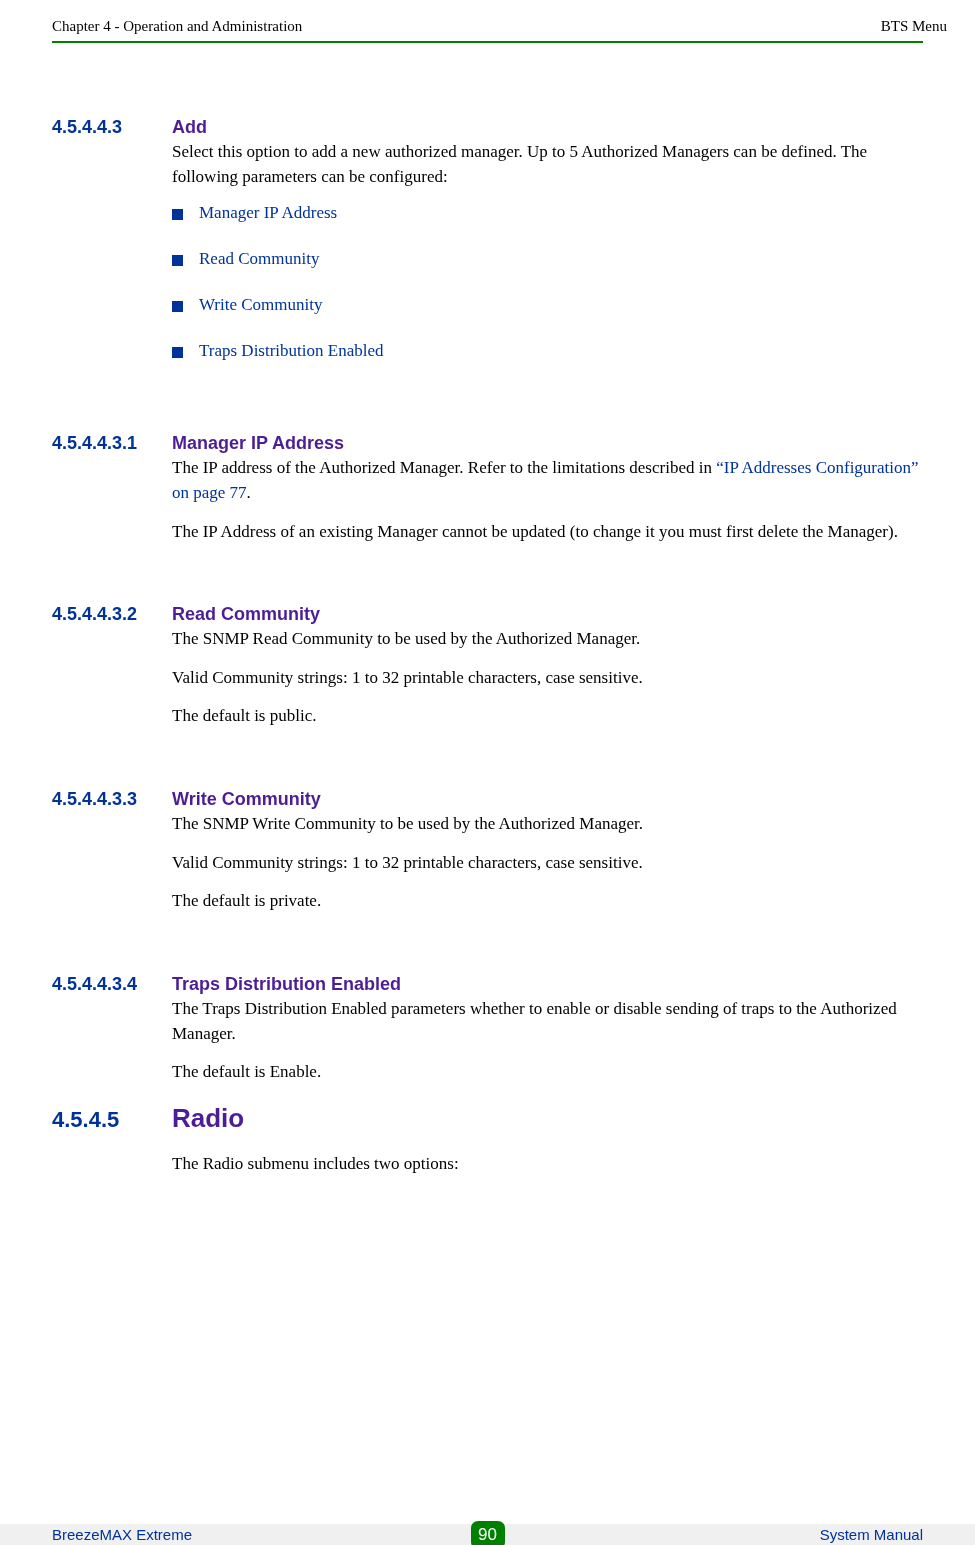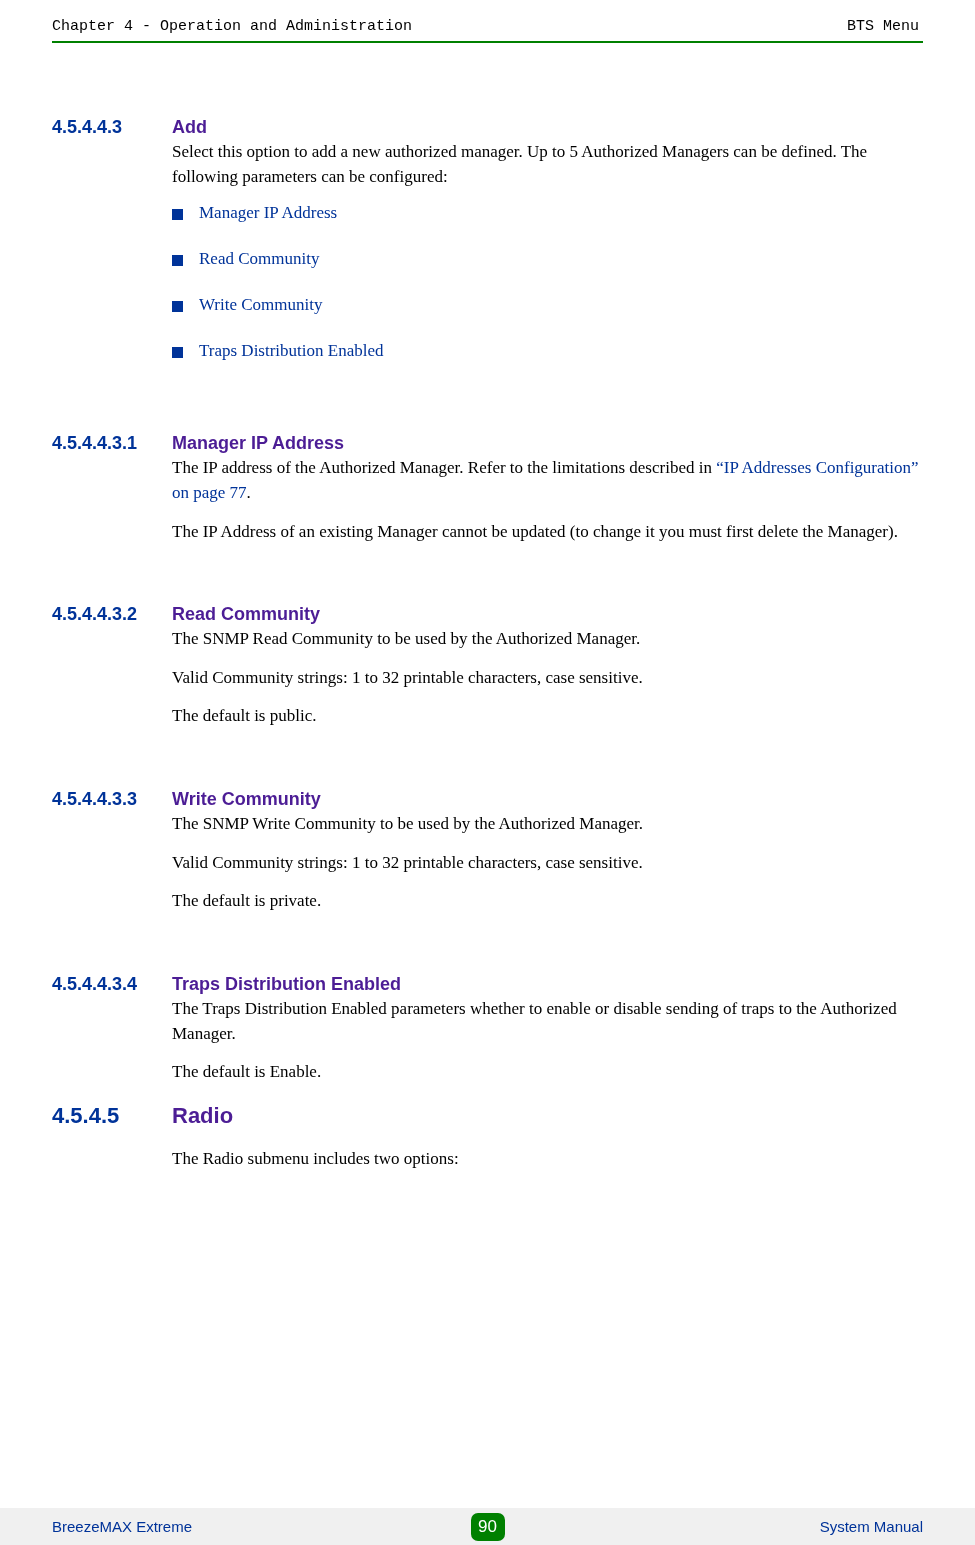--- a/index.html
+++ b/index.html
@@ -10,22 +10,22 @@
     body {
       width: 975px;
       height: 1545px;
       background: #ffffff;
       font-family: Georgia, 'Times New Roman', serif;
       position: relative;
     }
     .header {
       display: flex;
       justify-content: space-between;
-      padding: 18px 56px 6px 52px;
-      font-family: Liberation Mono, monospace;
+      padding: 18px 28px 6px 52px;
+      font-family: Liberation Serif, serif;
       font-size: 15px;
       color: #000;
     }
     .header-rule {
       border: none;
       border-top: 2px solid #008000;
       margin: 0 52px 28px 52px;
     }
     .content {
       padding: 0 52px;
@@ -43,21 +43,21 @@
     .section-num.med {
       font-size: 18px;
       margin-top: 46px;
     }
     .section-title {
       font-family: Arial, Helvetica, sans-serif;
       font-weight: bold;
       color: #4c1d95;
     }
     .section-title.big {
-      font-size: 22px;
+      font-size: 26px;
     }
     .section-title.med {
       font-size: 18px;
     }
     .body-text {
       font-size: 17px;
       line-height: 1.45;
       color: #000;
       margin-bottom: 14px;
       font-family: 'Palatino Linotype', 'Book Antiqua', Palatino, Georgia, serif;
@@ -92,21 +92,21 @@
     }
     .footer {
       position: absolute;
       bottom: 0;
       left: 0;
       right: 0;
       background: #f0f0f0;
       display: flex;
       justify-content: space-between;
       align-items: center;
-      padding: 10px 52px;
+      padding: 2px 52px;
       font-family: Arial, Helvetica, sans-serif;
       font-size: 15px;
     }
     .footer-left {
       color: #003399;
     }
     .footer-center {
       background: #008000;
       color: #ffffff;
       border-radius: 7px;

